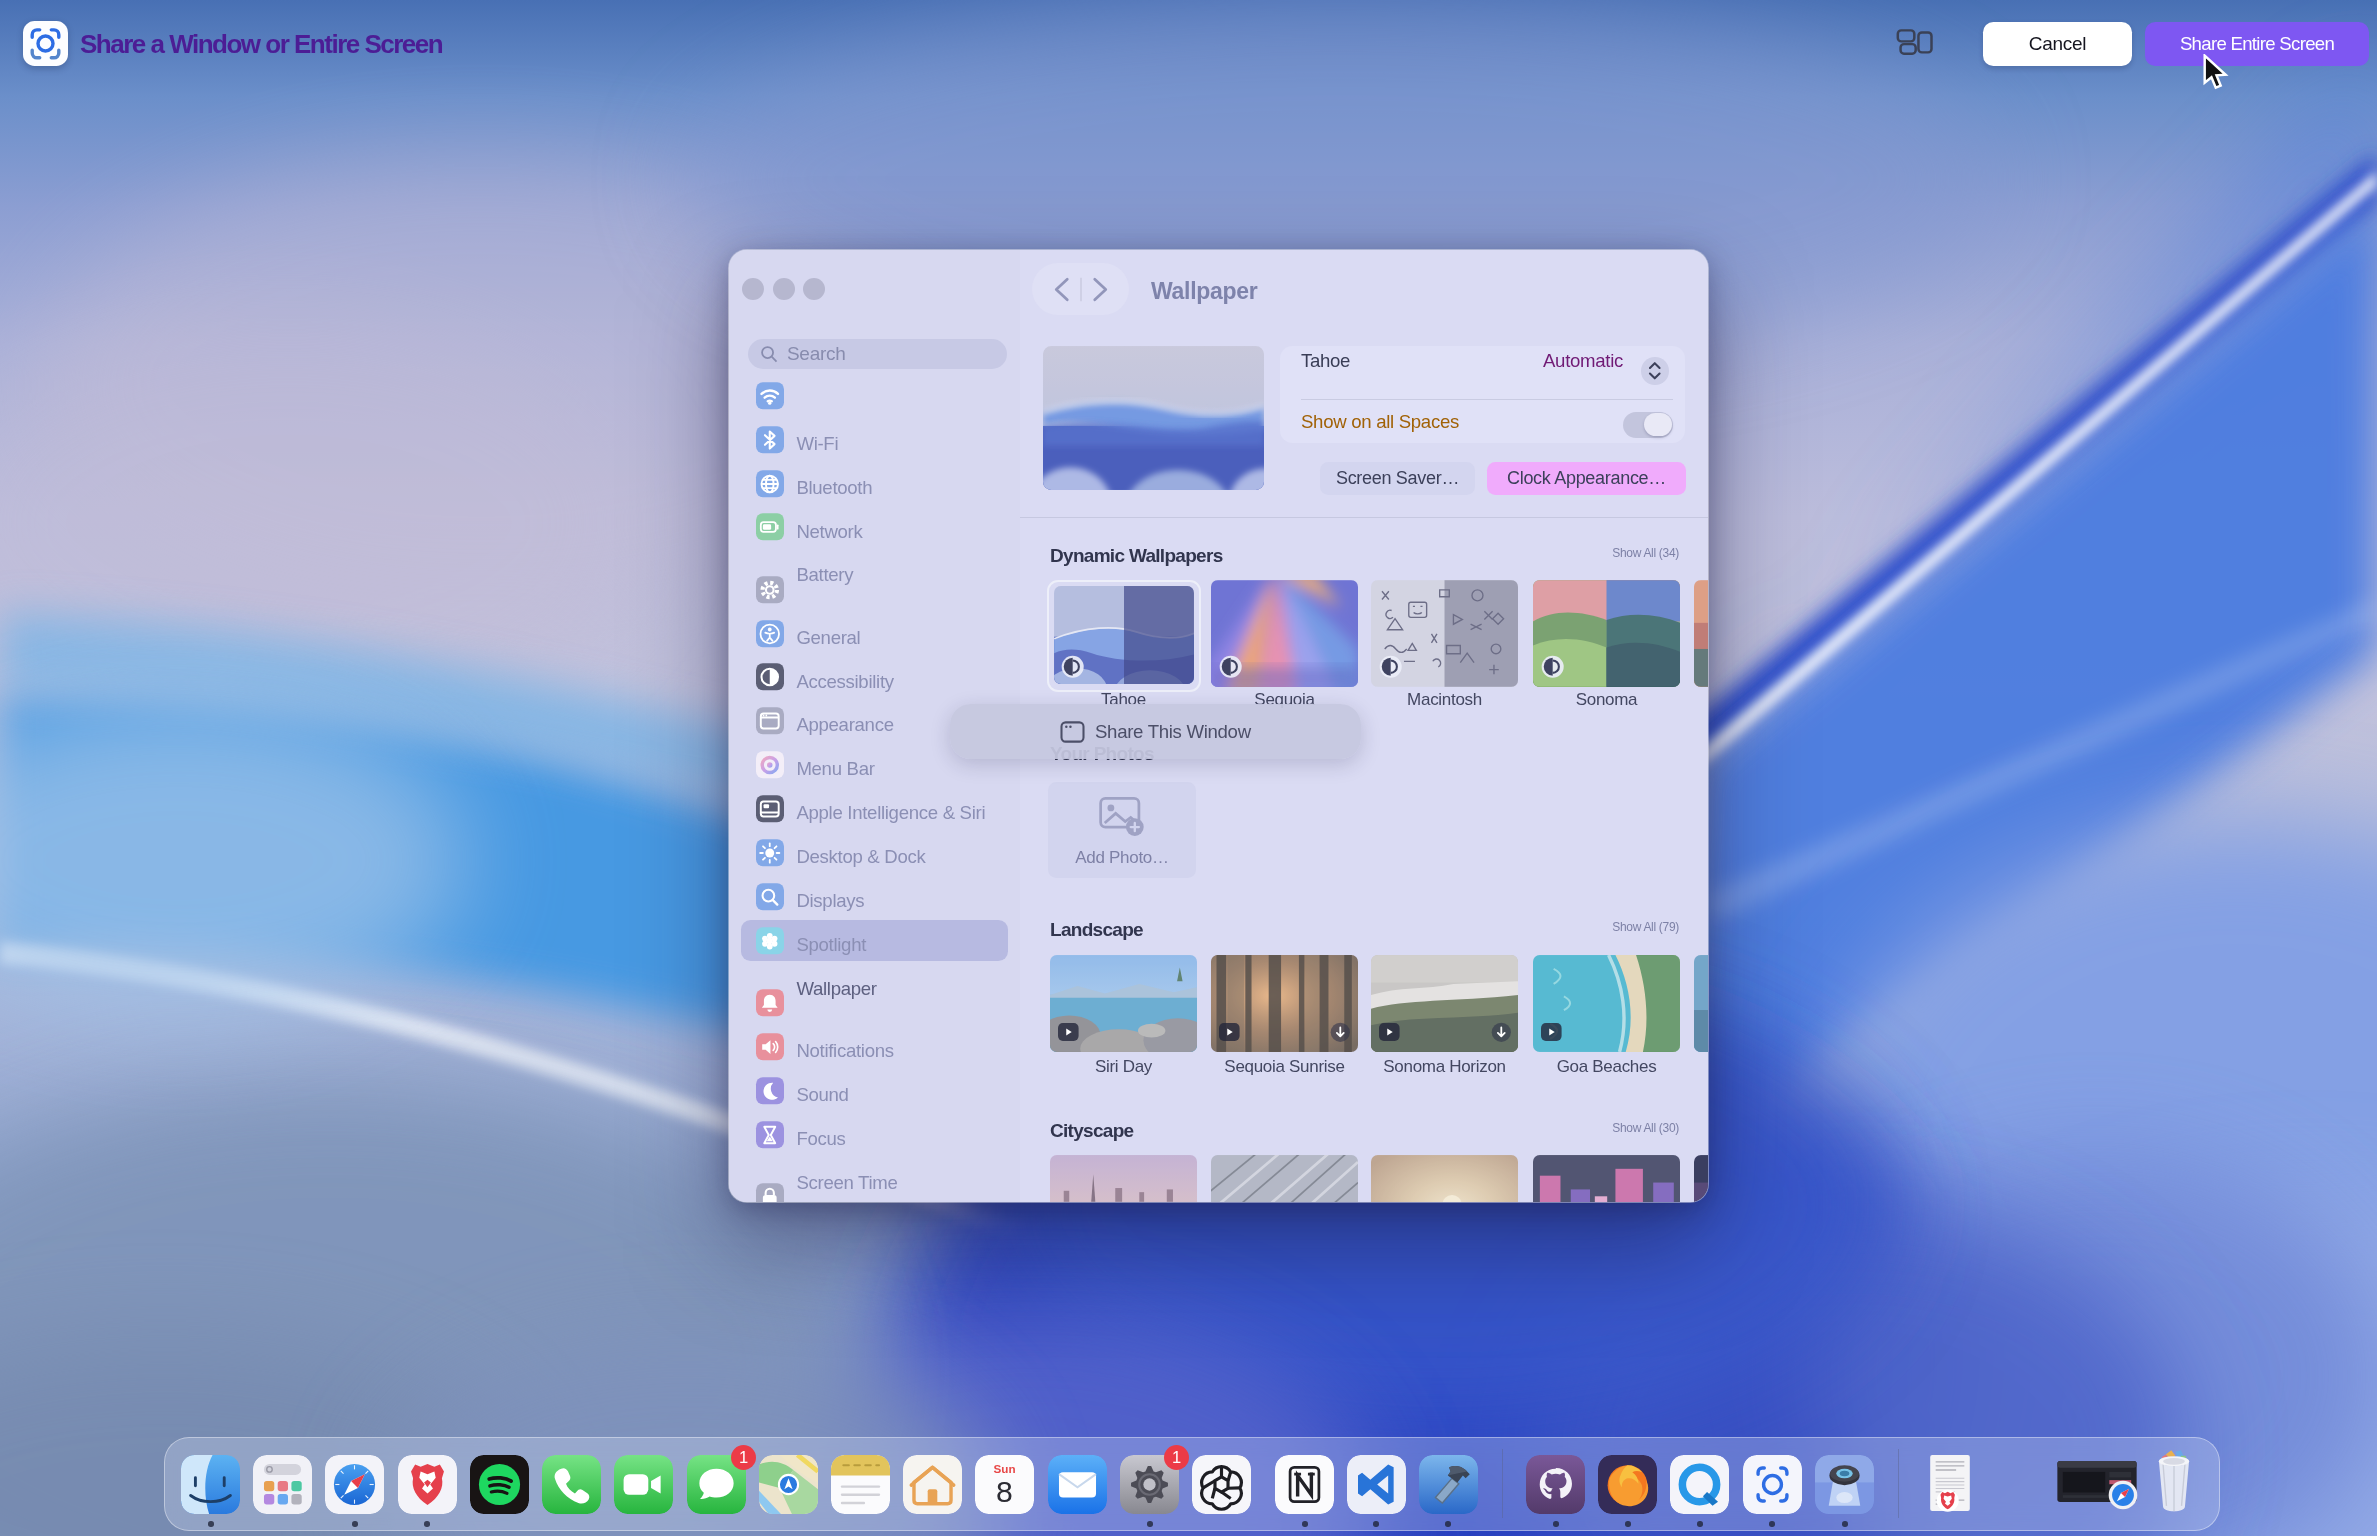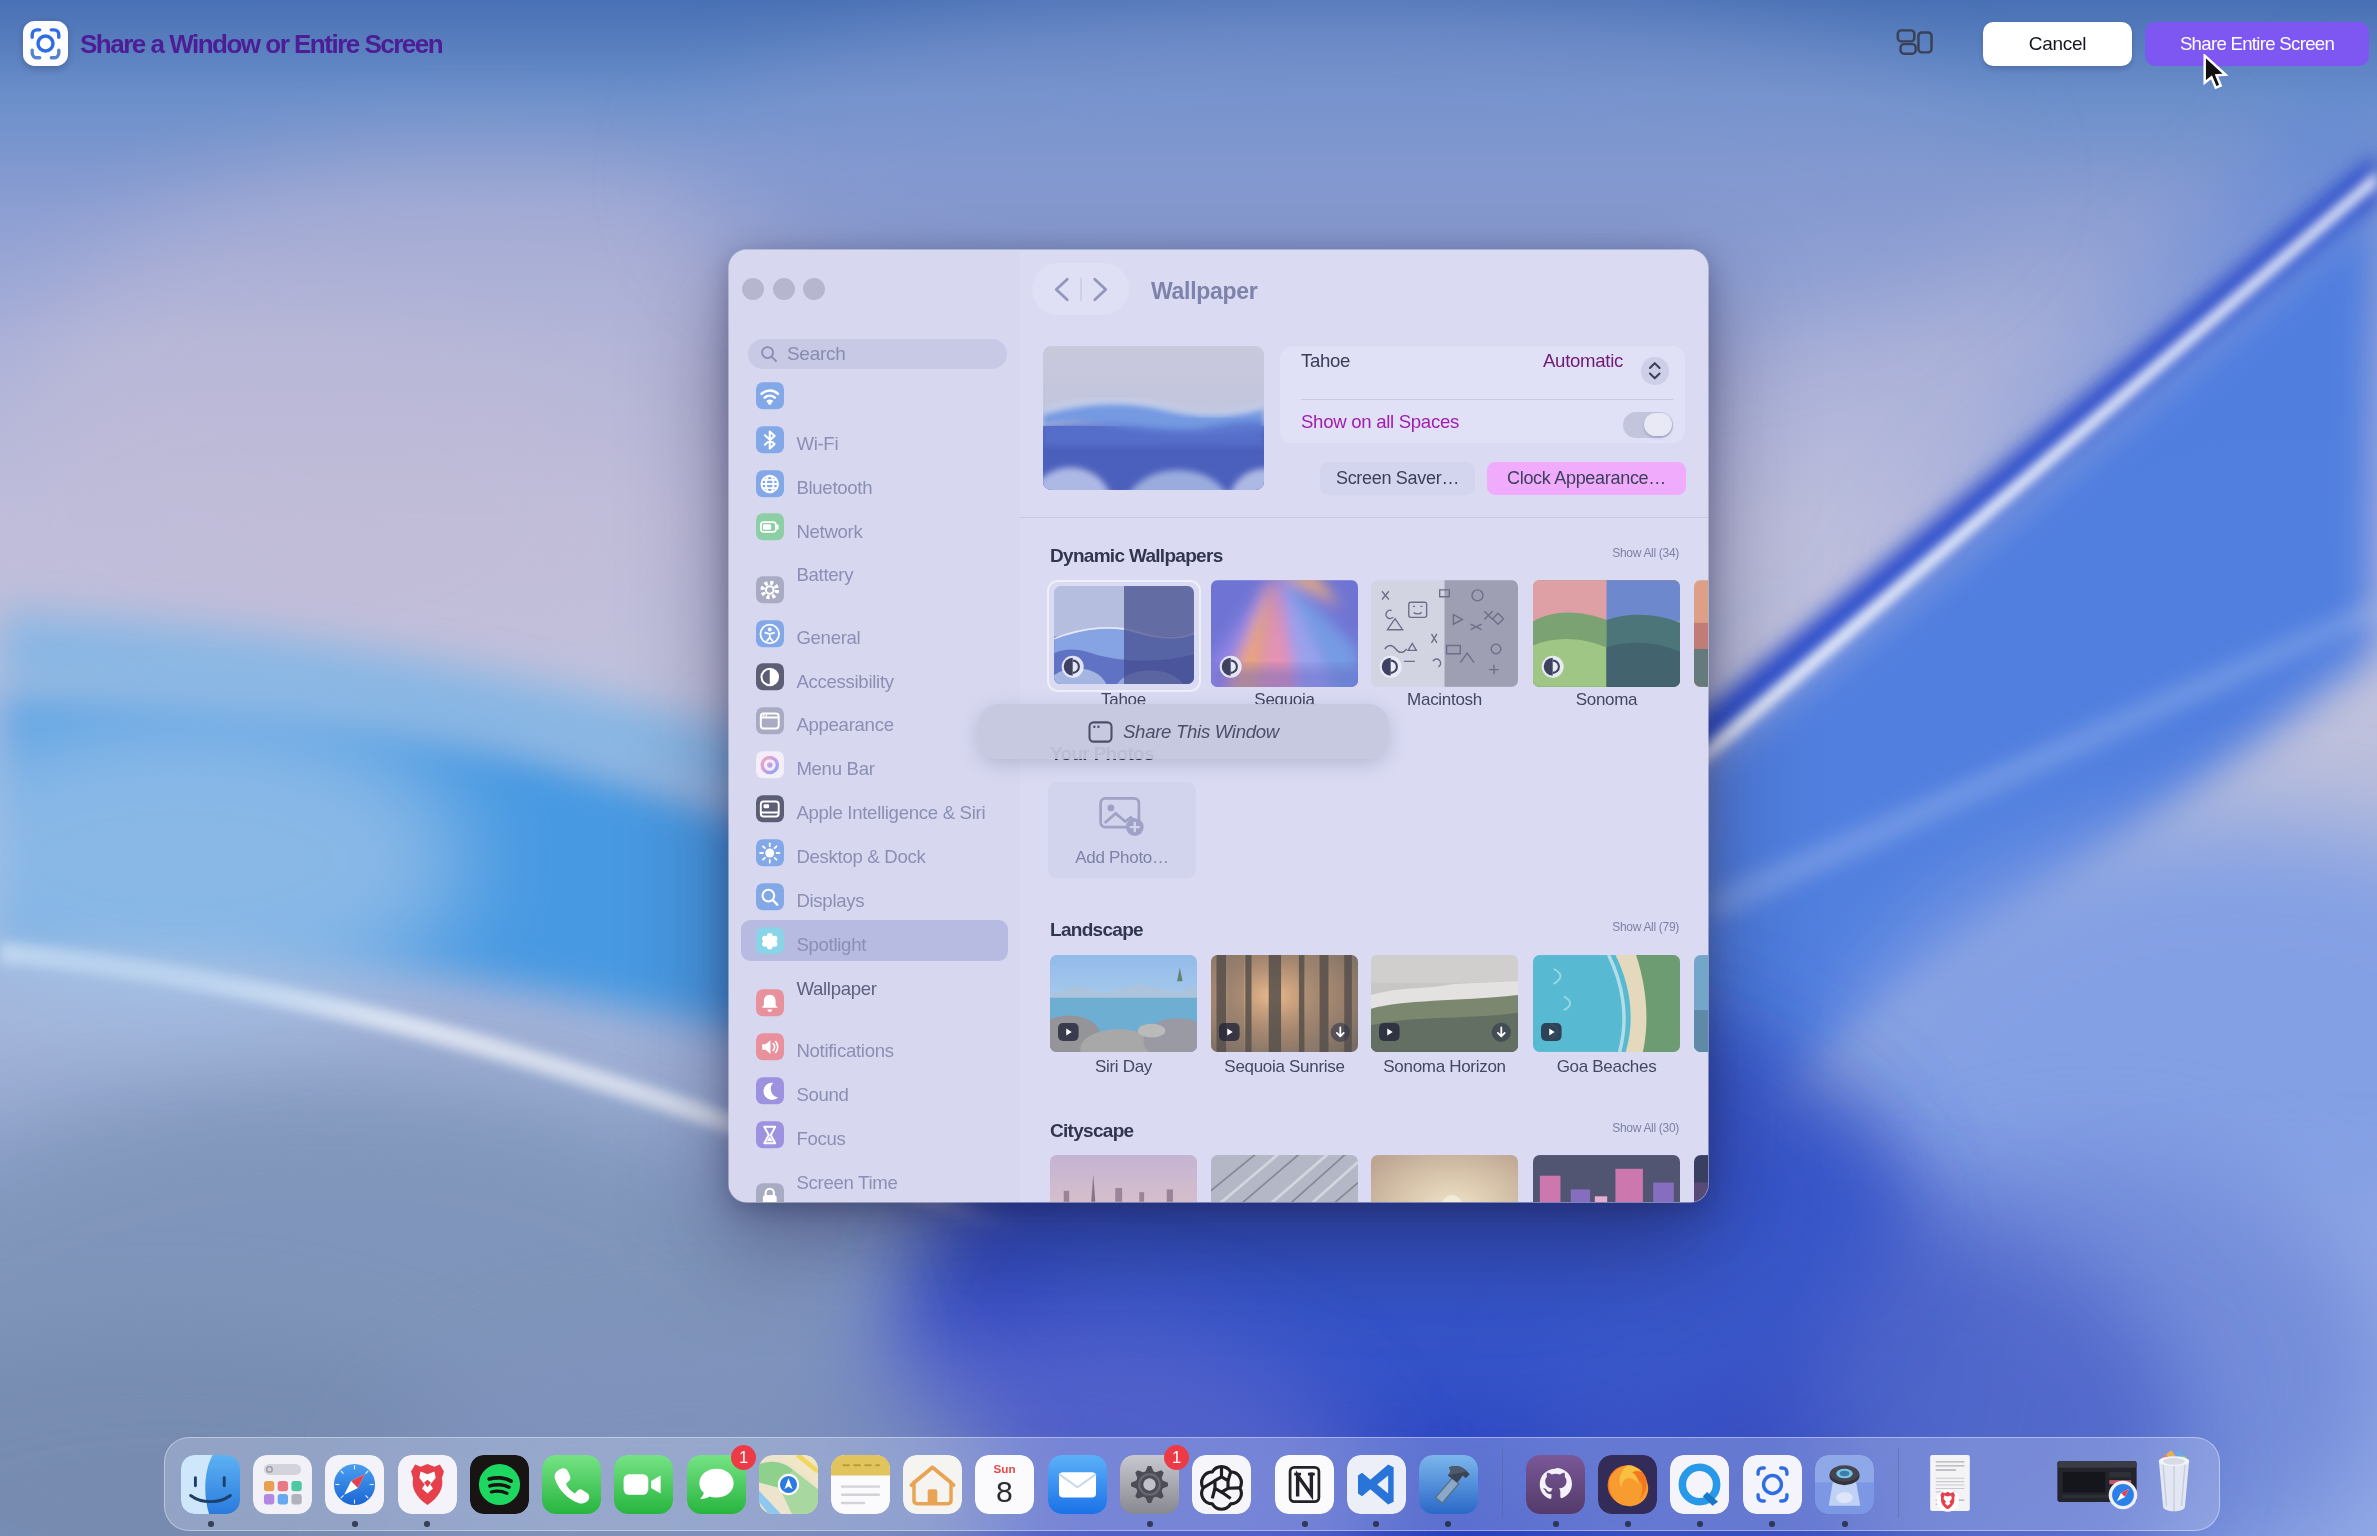--- a/index.html
+++ b/index.html
@@ -24,21 +24,21 @@
 .ic svg { position:absolute; left:0; top:0; }
 
 #content { position:absolute; left:291px; top:0; width:688px; height:952px; background:#dadbf3; }
 #navpill { position:absolute; left:11.7px; top:13px; width:97px; height:52px; background:#dfe0f5; border-radius:26px; }
 #wintitle { position:absolute; left:131px; top:27.5px; font-size:23px; font-weight:600; color:#7e83ab; letter-spacing:-0.3px; }
 .heading { position:absolute; font-size:19px; font-weight:700; color:#31354e; letter-spacing:-0.7px; }
 .showall { position:absolute; font-size:12px; color:#7d81a6; letter-spacing:-0.3px; }
 .thlabel { position:absolute; font-size:17px; color:#434761; text-align:center; letter-spacing:-0.3px; }
 .thumb { position:absolute; border-radius:6.9px; overflow:hidden; }
 
-#sharepill { position:absolute; left:978px; top:704px; width:411px; height:55px; background:#c5c7dfee; border-radius:20.6px; box-shadow:0 5.5px 20.6px rgba(30,30,70,.18); z-index:30;font-style:italic; }
+#sharepill { position:absolute; left:950px; top:704px; width:411px; height:55px; background:#c5c7dfee; border-radius:20.6px; box-shadow:0 5.5px 20.6px rgba(30,30,70,.18); z-index:30; }
 #sharepill span { position:absolute; left:145px; top:50%; transform:translateY(-50%); font-size:18.6px; font-weight:500; color:#4c4f68; letter-spacing:-0.3px; }
 
 #dock { position:absolute; left:164px; top:1437px; width:2056px; height:94px; background:rgba(208,220,246,0.30); border:1.4px solid rgba(255,255,255,0.40); border-radius:25px; backdrop-filter: blur(12.4px); }
 .dicon { position:absolute; top:1455px; width:59px; height:59px; border-radius:13.8px; }
 .dot { position:absolute; top:1521px; width:5.5px; height:5.5px; border-radius:50%; background:#20253a; opacity:.8; }
 .badge { position:absolute; width:25px; height:25px; border-radius:50%; background:#ec3b47; color:#fff; font-size:16.5px; text-align:center; line-height:25px; z-index:5; }
 .dsep { position:absolute; top:1449px; width:1.4px; height:69px; background:rgba(90,100,140,.45); }
 </style>
 </head>
 <body>
@@ -374,21 +374,21 @@
   <div class="abs" style="left:413px;top:85px;width:190px;height:52px;display:flex;align-items:center;justify-content:flex-end;font-size:18.6px;color:#701a75;letter-spacing:-0.3px;">Automatic</div>
   <div class="abs" style="left:621px;top:107px;width:27.5px;height:27.5px;border-radius:50%;background:#cdcfe8;">
    <svg width="27.5" height="27.5" viewBox="0 0 40 40">
           <g fill="none" stroke="#3c405a" stroke-width="3" stroke-linecap="round" stroke-linejoin="round">
             <path d="M13,16 L20,9 L27,16"></path>
             <path d="M13,24 L20,31 L27,24"></path>
           </g>
         </svg>
   </div>
   <div class="abs" style="left:281px;top:149px;width:372px;height:1.4px;background:#c9cbe2;"></div>
-  <div class="abs" style="left:281px;top:150px;height:44px;display:flex;align-items:center;font-size:18.6px;color:#a21caf;letter-spacing:-0.3px;">Show on all Spaces</div>
+  <div class="abs" style="left:281px;top:150px;height:44px;display:flex;align-items:center;font-size:18.6px;color:#a16207;letter-spacing:-0.3px;">Show on all Spaces</div>
   <div class="abs" style="left:603px;top:162px;width:50px;height:25.5px;border-radius:13px;background:#c3c5dd;">
    <div class="abs" style="left:21.3px;top:1.4px;width:27.5px;height:23px;border-radius:11.7px;background:#e9e9f6;box-shadow:0 1.4px 2.8px rgba(40,40,80,.25);"></div>
   </div>
   <div class="abs" style="left:300px;top:212px;width:155px;height:33px;background:#d3d5ef;border-radius:8.3px;text-align:center;line-height:33px;font-size:18px;color:#3c405a;letter-spacing:-0.3px;">Screen Saver…</div>
   <div class="abs" style="left:467px;top:212px;width:199px;height:33px;background:#f0abfc;border-radius:8.3px;text-align:center;line-height:33px;font-size:18px;color:#3c405a;letter-spacing:-0.3px;">Clock Appearance…</div>
   <div class="abs" style="left:0;top:267px;width:688px;height:1.4px;background:#c6c8e0;"></div>
 
   <div class="heading" style="left:30px;top:295px;">Dynamic Wallpapers</div>
   <div class="showall" style="left:453px;top:296px;width:206px;text-align:right;">Show All (34)</div>
   <div class="abs" style="left:27px;top:330px;width:154px;height:112px;border:2.8px solid #edeff9;border-radius:11px;"></div>

